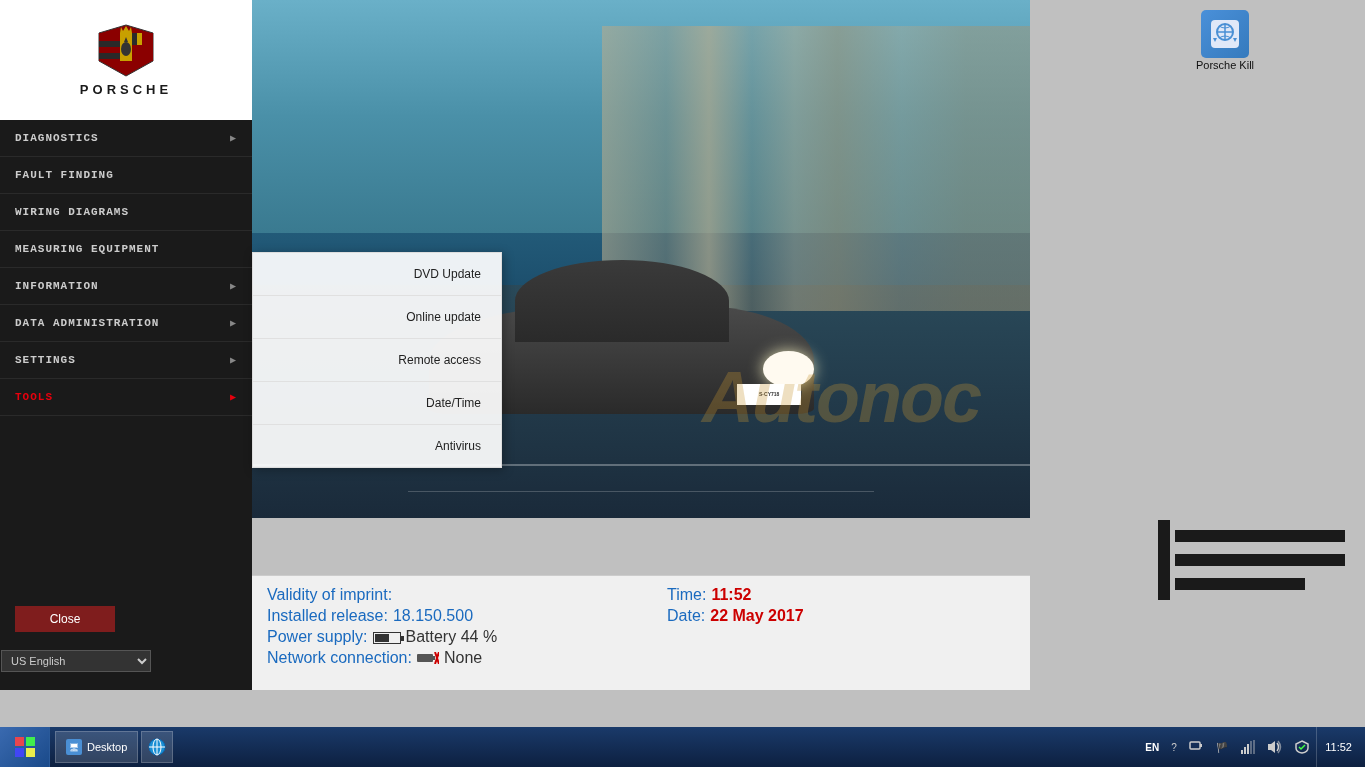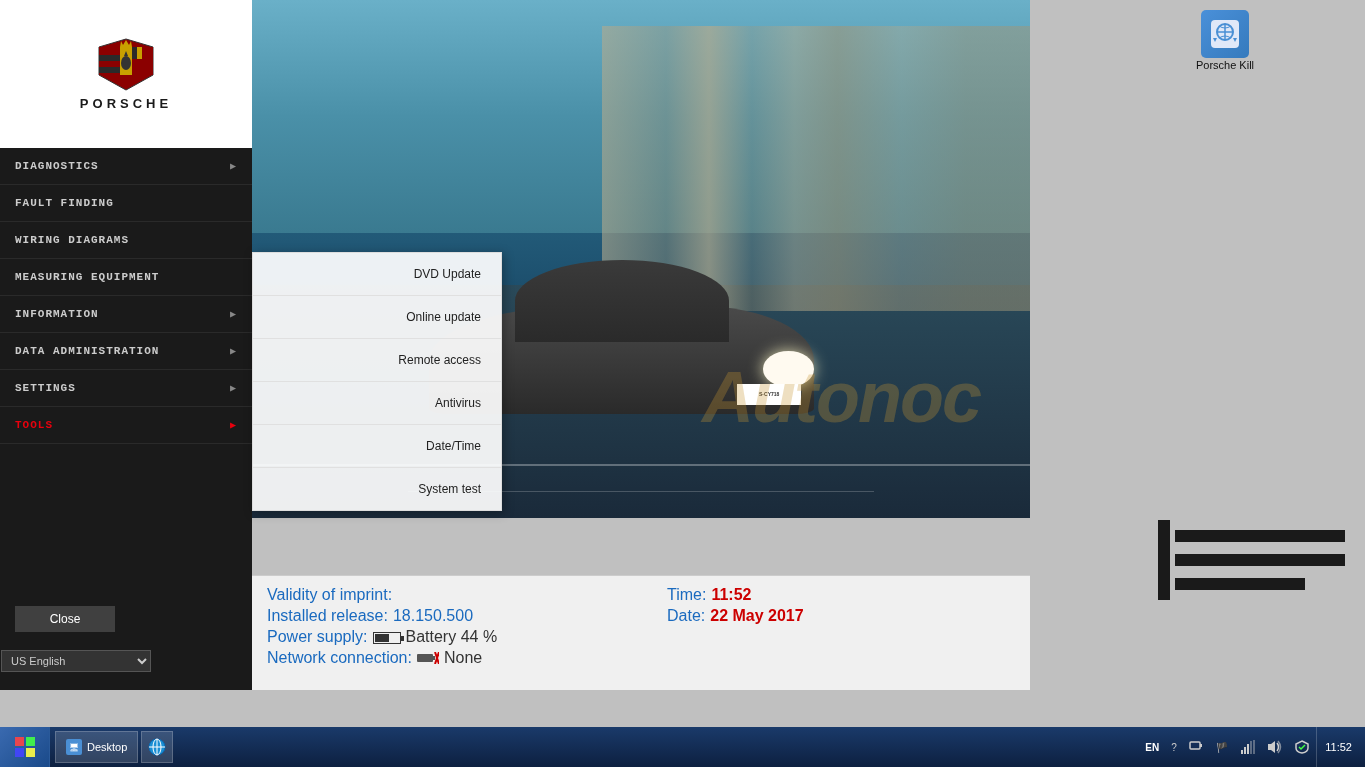--- a/index.html
+++ b/index.html
@@ -33,21 +33,21 @@
       flex-direction: column;
     }
 
     .sidebar-logo {
       background: #ffffff;
       padding: 15px;
       display: flex;
       flex-direction: column;
       align-items: center;
       justify-content: center;
-      height: 148px;
+      height: 120px;
     }
 
     .porsche-text {
       font-family: Arial, sans-serif;
       font-size: 13px;
       font-weight: bold;
       letter-spacing: 4px;
       color: #1a1a1a;
       margin-top: 4px;
     }
@@ -77,21 +77,21 @@
 
     .nav-arrow.active-arrow {
       color: #e8000d;
     }
 
     .close-btn-container {
       padding: 10px 15px;
     }
 
     .close-btn {
-      background: #404040;
+      background: #7f1d1d;
       color: white;
       border: none;
       padding: 6px 20px;
       cursor: pointer;
       font-size: 12px;
       font-family: Arial, sans-serif;
       width: 100px;
     }
 
     .language-select-container {
@@ -547,23 +547,22 @@
           <span class="status-time">22 May 2017</span>
         </div>
       </div>
     </div>
   </div>
 
   <div class="dropdown-menu">
     <div class="dropdown-item">DVD Update</div>
     <div class="dropdown-item">Online update</div>
     <div class="dropdown-item">Remote access</div>
+    <div class="dropdown-item">Date/Time</div>
     <div class="dropdown-item">Antivirus</div>
-    <div class="dropdown-item">Date/Time</div>
-    <div class="dropdown-item">System test</div>
   </div>
 
   <div class="desktop-icon">
     <div class="desktop-icon-img">
       <svg width="32" height="32" viewBox="0 0 32 32">
         <rect x="2" y="2" width="28" height="28" rx="4" fill="#e0e8f8"></rect>
         <circle cx="16" cy="14" r="8" fill="none" stroke="#4a8fd4" stroke-width="2"></circle>
         <line x1="16" y1="6" x2="16" y2="22" stroke="#4a8fd4" stroke-width="1.5"></line>
         <line x1="8" y1="14" x2="24" y2="14" stroke="#4a8fd4" stroke-width="1.5"></line>
         <path d="M10,8 Q16,12 22,8" fill="none" stroke="#4a8fd4" stroke-width="1"></path>

